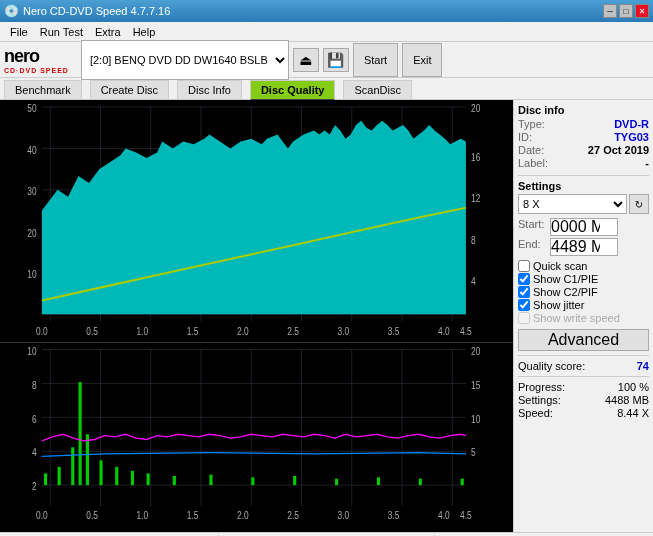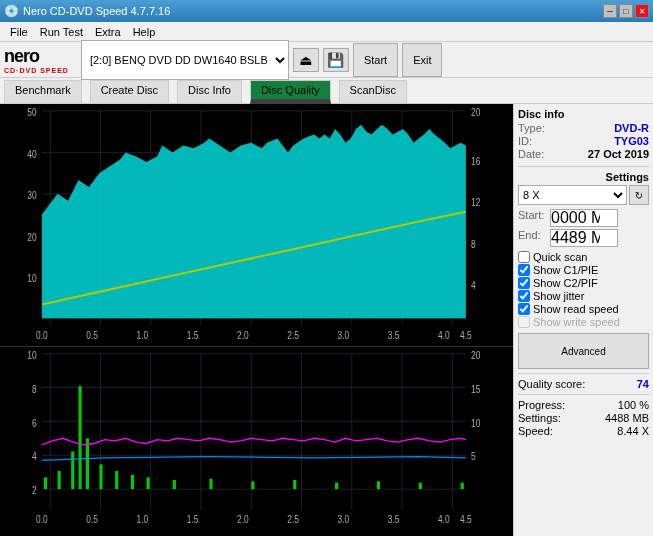--- a/index.html
+++ b/index.html
@@ -18,47 +18,47 @@
     
     .toolbar { background: #f0f0f0; height: 36px; display: flex; align-items: center; padding: 2px 4px; gap: 4px; border-bottom: 1px solid #ccc; }
     .toolbar-logo { display: flex; align-items: center; margin-right: 8px; }
     .drive-select { height: 40px; font-size: 11px; border: 1px solid #aaa; background: white; padding: 0 4px; min-width: 180px; }
     .toolbar-btn { height: 34px; padding: 0 10px; background: #e0e0e0; border: 1px solid #aaa; cursor: pointer; font-size: 11px; }
     .icon-btn { width: 26px; height: 24px; background: #e0e0e0; border: 1px solid #aaa; display: flex; align-items: center; justify-content: center; cursor: pointer; font-size: 14px; }
     
     
     .tabs { background: #f0f0f0; display: flex; padding: 2px 4px 0; border-bottom: 1px solid #ccc; }
     .tab { padding: 3px 10px; border: 1px solid #ccc; border-bottom: none; margin-right: 8px; background: #e0e0e0; cursor: pointer; font-size: 11px; }
-    .tab.active { background: #15803d; border-bottom: 5px solid #404040; margin-bottom: -1px; z-index: 1; }
+    .tab.active { background: #84cc16; border-bottom: 1px solid #404040; margin-bottom: -1px; z-index: 1; font-weight: bold; }
     
     
     .main-content { display: flex; background: white; height: calc(536px - 22px - 20px - 36px - 26px); }
     
     
     .chart-area { flex: 1; background: black; padding: 0; position: relative; overflow: hidden; }
     
     
     .right-panel { width: 140px; background: #f0f0f0; border-left: 1px solid #ccc; padding: 4px; font-size: 11px; overflow-y: auto; }
     .panel-section { margin-bottom: 6px; }
     .panel-label { font-weight: bold; margin-bottom: 2px; }
     .panel-row { display: flex; justify-content: space-between; margin-bottom: 1px; }
     .panel-row .key { color: #666; }
     .panel-row .val { font-weight: bold; }
     .panel-row .val.colored { color: #0000cc; }
     .settings-section { margin-bottom: 4px; }
-    .settings-label { font-weight: bold; margin-bottom: 2px; text-align: right; }
+    .settings-label { font-weight: bold; margin-bottom: 2px; }
     .speed-row { display: flex; gap: 2px; align-items: center; margin-bottom: 4px; }
     .speed-select { flex: 1; height: 20px; font-size: 11px; border: 1px solid #aaa; background: white; }
     .refresh-btn { width: 20px; height: 20px; background: #e0e0e0; border: 1px solid #aaa; display: flex; align-items: center; justify-content: center; font-size: 10px; cursor: pointer; }
     .mb-row { display: flex; margin-bottom: 2px; }
     .mb-label { width: 32px; color: #666; }
     .mb-input { width: 68px; height: 18px; font-size: 16px; border: 1px solid #aaa; background: white; text-align: right; padding-right: 17px; }
     .checkbox-row { display: flex; align-items: center; gap: 3px; margin-bottom: 1px; }
     .checkbox-row input { width: 12px; height: 12px; }
-    .advanced-btn { width: 100%; height: 36px; background: #e0e0e0; border: 1px solid #aaa; cursor: pointer; font-size: 10px; margin-top: 4px; }
+    .advanced-btn { width: 100%; height: 22px; background: #e0e0e0; border: 1px solid #aaa; cursor: pointer; font-size: 16px; margin-top: 4px; }
     .quality-score-row { display: flex; justify-content: space-between; margin-bottom: 2px; }
     .progress-row { display: flex; justify-content: space-between; margin-bottom: 1px; }
     .divider { border-top: 1px solid #ccc; margin: 4px 0; }
     
     
     .bottom-stats { background: #f0f0f0; border-top: 1px solid #ccc; display: flex; padding: 2px 4px; gap: 0; }
     .stat-block { flex: 1; padding: 2px 4px; }
     .stat-divider { width: 1px; background: #ccc; margin: 0 2px; }
     
     
@@ -246,20 +246,24 @@
         <span class="val colored">DVD-R</span>
       </div>
       <div class="panel-row">
         <span class="key">ID:</span>
         <span class="val colored">TYG03</span>
       </div>
       <div class="panel-row">
         <span class="key">Date:</span>
         <span class="val">27 Oct 2019</span>
       </div>
+      <div class="panel-row">
+        <span class="key">Label:</span>
+        <span class="val">-</span>
+      </div>
     </div>
     <div class="divider"></div>
     <div class="settings-section">
       <div class="settings-label">Settings</div>
       <div class="speed-row">
         <select class="speed-select">
           <option>8 X</option>
         </select>
         <div class="refresh-btn">↻</div>
       </div>
@@ -282,24 +286,20 @@
     </div>
     <div class="checkbox-row">
       <input type="checkbox" checked="" style="">
       <span>Show C2/PIF</span>
     </div>
     <div class="checkbox-row">
       <input type="checkbox" checked="" style="">
       <span>Show jitter</span>
     </div>
     <div class="checkbox-row">
-      <input type="checkbox" checked="" style="">
-      <span>Show read speed</span>
-    </div>
-    <div class="checkbox-row">
       <input type="checkbox" disabled="" style="">
       <span style="color:#aaa;">Show write speed</span>
     </div>
     <button class="advanced-btn">Advanced</button>
     <div class="divider"></div>
     <div class="quality-score-row">
       <span>Quality score:</span>
       <span style="font-weight:bold;color:#0000cc;">74</span>
     </div>
     <div class="divider"></div>

